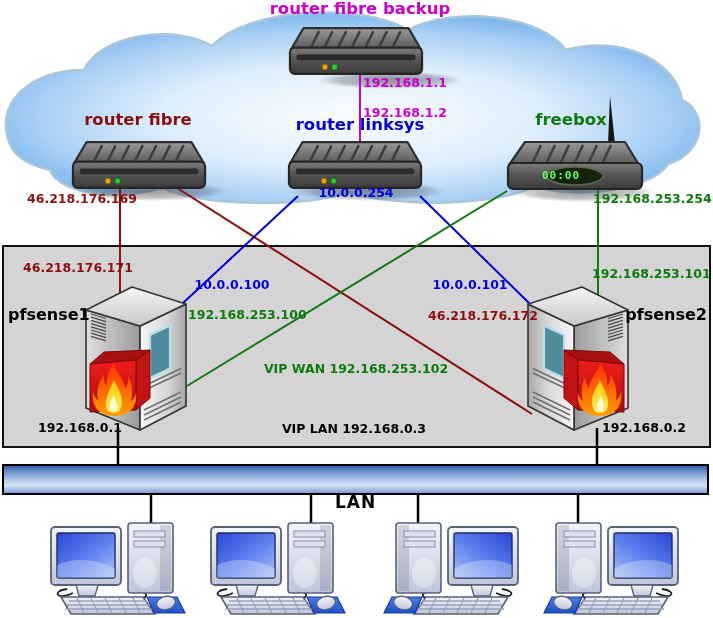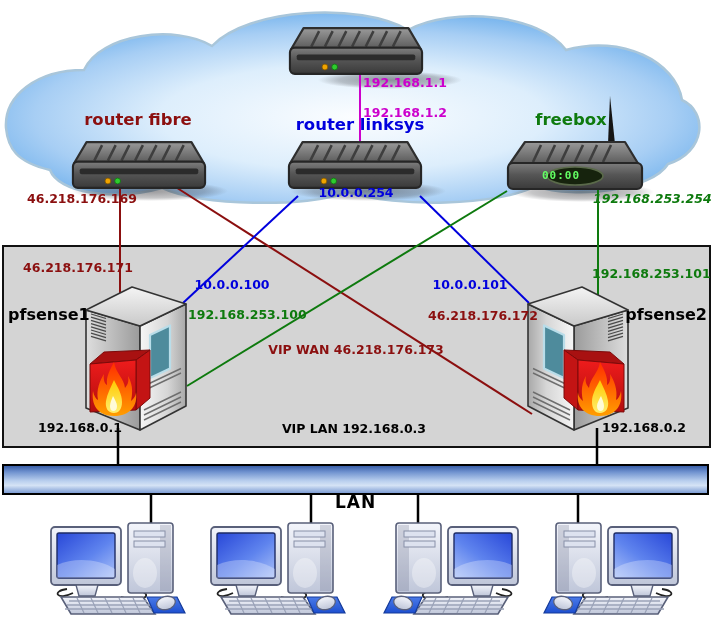--- a/index.html
+++ b/index.html
@@ -241,41 +241,42 @@
     </svg>
   </div>
   <div class="device" style="left:541px;top:517px;">
     <svg width="145" height="100">
       <g transform="translate(145,0) scale(-1,1)">
           <use href="#sym-pc"></use>
         </g>
     </svg>
   </div>
 
+  <span class="lbl title ctr c-backup" style="left:360px;top:0px;">router fibre backup</span>
   <span class="lbl c-backup" style="left:363px;top:76px;">192.168.1.1</span>
   <span class="lbl c-backup" style="left:363px;top:106px;">192.168.1.2</span>
 
   <span class="lbl title ctr c-fibre" style="left:138px;top:111px;">router fibre</span>
   <span class="lbl title ctr c-linksys" style="left:360px;top:116px;">router linksys</span>
   <span class="lbl title ctr c-freebox" style="left:571px;top:111px;">freebox</span>
 
   <span class="lbl c-fibre" style="left:27px;top:192px;">46.218.176.169</span>
   <span class="lbl ctr c-linksys" style="left:356px;top:186px;">10.0.0.254</span>
-  <span class="lbl c-freebox" style="left:593px;top:192px;font-style:italic;">192.168.253.254</span>
+  <span class="lbl c-freebox" style="left:593px;top:192px;">192.168.253.254</span>
   <span id="freebox-display">00:00</span>
 
   <span class="lbl c-fibre" style="left:23px;top:261px;">46.218.176.171</span>
   <span class="lbl c-freebox" style="left:592px;top:267px;">192.168.253.101</span>
   <span class="lbl ctr c-linksys" style="left:232px;top:278px;">10.0.0.100</span>
   <span class="lbl ctr c-linksys" style="left:470px;top:278px;">10.0.0.101</span>
   <span class="lbl c-freebox" style="left:188px;top:308px;">192.168.253.100</span>
   <span class="lbl c-fibre" style="left:428px;top:309px;">46.218.176.172</span>
 
   <span class="lbl c-black" style="left:8px;top:306px;font-size:16px;">pfsense1</span>
   <span class="lbl rgt c-black" style="left:707px;top:306px;font-size:16px;">pfsense2</span>
 
-  <span class="lbl ctr c-fibre" style="left:356px;top:343px;">VIP WAN 46.218.176.173</span>
+  <span class="lbl ctr c-freebox" style="left:356px;top:362px;">VIP WAN 192.168.253.102</span>
   <span class="lbl ctr c-black" style="left:354px;top:422px;">VIP LAN 192.168.0.3</span>
 
   <span class="lbl c-black" style="left:38px;top:421px;">192.168.0.1</span>
   <span class="lbl c-black" style="left:602px;top:421px;">192.168.0.2</span>
 
 </div>
 
 </body></html>

